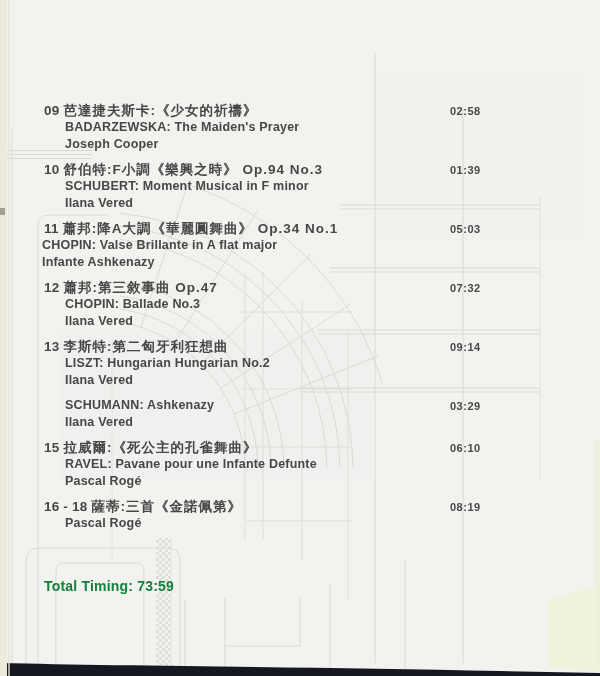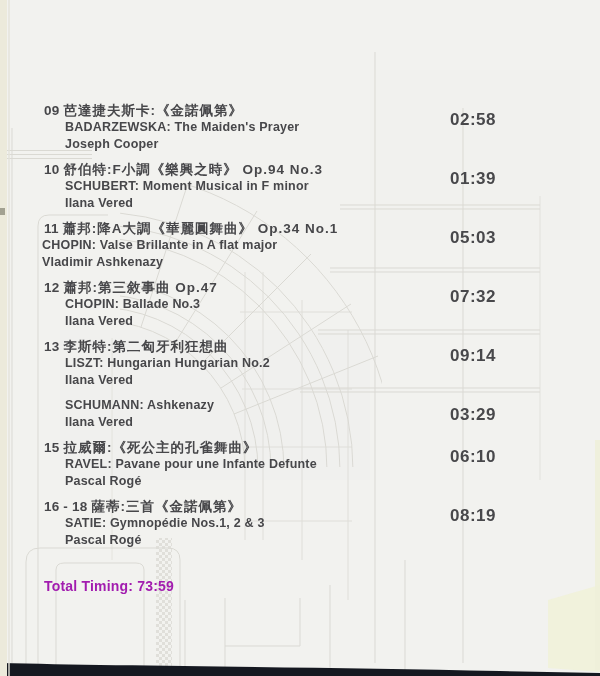--- a/index.html
+++ b/index.html
@@ -29,25 +29,25 @@
     position:relative;margin-bottom:8px;
     color:#47474a;font-weight:bold;font-size:12.5px;line-height:17px;
     letter-spacing:.2px;
   }
   .line-zh{font-size:13.5px;letter-spacing:1px;white-space:nowrap;}
   .line-zh .num{letter-spacing:.2px;margin-right:4px;}
   .line-en,.line-artist{padding-left:21px;white-space:nowrap;}
   .track.outdent .line-en,.track.outdent .line-artist{padding-left:0;margin-left:-2px;}
   .time{
     position:absolute;left:406px;top:1px;
-    font-size:17px;letter-spacing:.5px;color:#48484b;margin-top:8px;
+    font-size:11px;letter-spacing:.5px;color:#48484b;
   }
   .total{
     position:absolute;left:44px;top:578px;z-index:3;
-    font-size:14px;font-weight:bold;color:#a21caf;letter-spacing:.2px;
+    font-size:14px;font-weight:bold;color:#15803d;letter-spacing:.2px;
   }
 </style>
 </head>
 <body>
 
 <div class="page">
 
   <svg class="sketch" width="600" height="676" viewBox="0 0 600 676">
     <defs>
       <pattern id="hatch" width="6" height="6" patternUnits="userSpaceOnUse">
@@ -137,42 +137,42 @@
     <path d="M0,663 C120,666 320,667 500,671 L600,673 L600,676 L0,676 Z" fill="#151820"></path>
   </svg>
 
   <div class="edge-left"></div>
   <div class="edge-seam"></div>
   <div class="edge-tick"></div>
 
   <div class="tracklist" id="tracklist">
   <div class="track">
     <div class="line-zh">
-      <span class="num">09</span><span class="zh">芭達捷夫斯卡:《金諾佩第》</span>
+      <span class="num">09</span><span class="zh">芭達捷夫斯卡:《少女的祈禱》</span>
     </div>
     <div class="line-en">BADARZEWSKA: The Maiden's Prayer</div>
     <div class="line-artist">Joseph Cooper</div>
     <span class="time">02:58</span>
   </div>
 
   <div class="track">
     <div class="line-zh">
       <span class="num">10</span><span class="zh">舒伯特:F小調《樂興之時》 Op.94 No.3</span>
     </div>
     <div class="line-en">SCHUBERT: Moment Musical in F minor</div>
     <div class="line-artist">Ilana Vered</div>
     <span class="time">01:39</span>
   </div>
 
   <div class="track outdent">
     <div class="line-zh">
       <span class="num">11</span><span class="zh">蕭邦:降A大調《華麗圓舞曲》 Op.34 No.1</span>
     </div>
     <div class="line-en">CHOPIN: Valse Brillante in A flat major</div>
-    <div class="line-artist">Vladimir Ashkenazy</div>
+    <div class="line-artist">Infante Ashkenazy</div>
     <span class="time">05:03</span>
   </div>
 
   <div class="track">
     <div class="line-zh">
       <span class="num">12</span><span class="zh">蕭邦:第三敘事曲 Op.47</span>
     </div>
     <div class="line-en">CHOPIN: Ballade No.3</div>
     <div class="line-artist">Ilana Vered</div>
     <span class="time">07:32</span>
@@ -199,20 +199,19 @@
     </div>
     <div class="line-en">RAVEL: Pavane pour une Infante Defunte</div>
     <div class="line-artist">Pascal Rogé</div>
     <span class="time">06:10</span>
   </div>
 
   <div class="track">
     <div class="line-zh">
       <span class="num">16 - 18</span><span class="zh">薩蒂:三首《金諾佩第》</span>
     </div>
-    <div class="line-en">SATIE: Gymnopédie Nos.1, 2 &amp; 3</div>
     <div class="line-artist">Pascal Rogé</div>
     <span class="time">08:19</span>
   </div>
 </div>
 
   <div class="total">Total Timing: 73:59</div>
 </div>
 
 </body></html>

